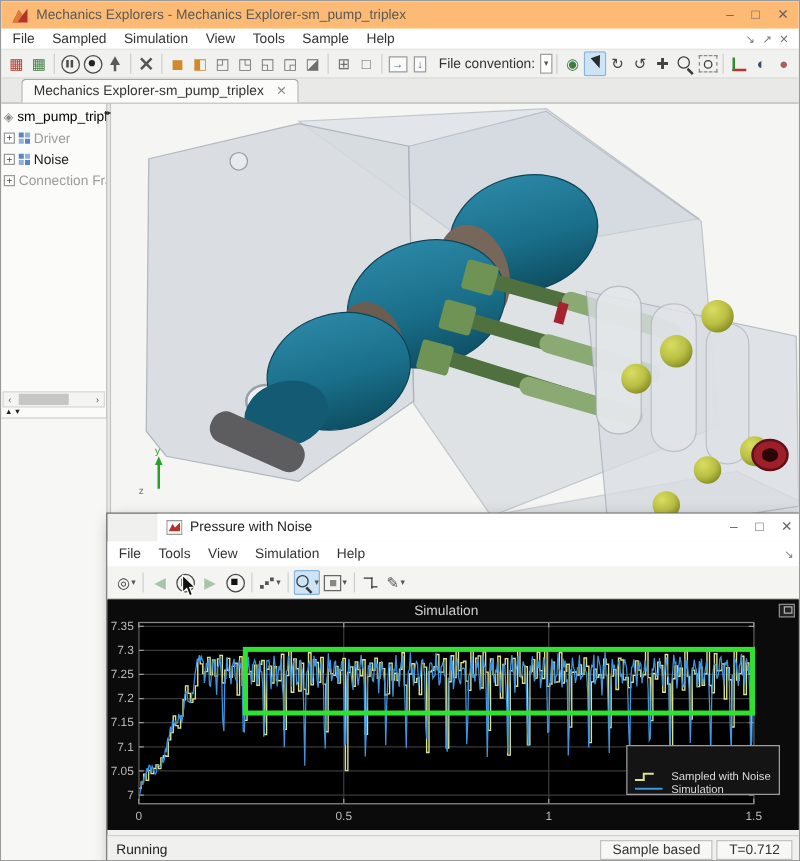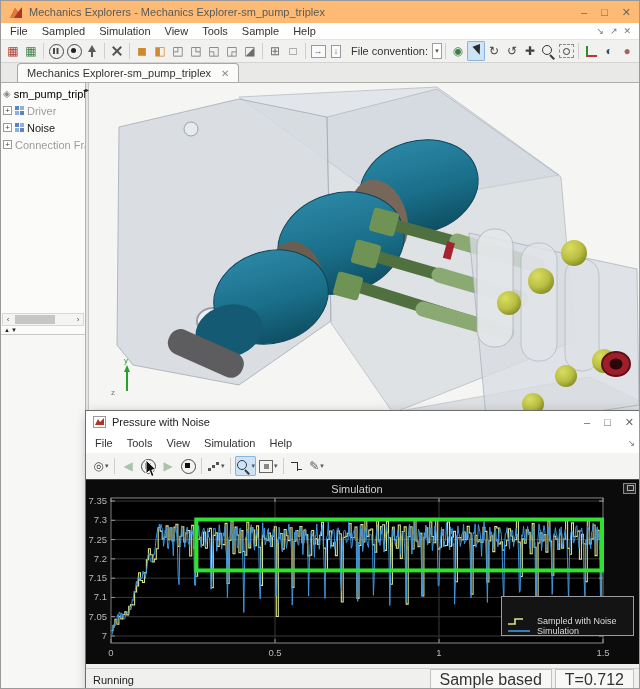--- a/index.html
+++ b/index.html
@@ -78,35 +78,35 @@
   .hscroll .arr.right { margin-left:auto; }
   .vsplit { height:9px; border-bottom:1px solid #c8c8c6; display:flex; align-items:center; font-size:6px; color:#222; padding-left:3px; letter-spacing:1px; }
   .proppane { flex:1; background:#f7f7f5; }
   .vdivider { width:3px; background:#e4e4e2; border-right:1px solid #c4c4c2; position:relative; }
   .vdivider .nub { position:absolute; top:3px; left:-3px; font-size:6px; color:#222; }
   .viewport { flex:1; position:relative; background:#f5f5f3; overflow:hidden; }
   .viewport svg.model { position:absolute; left:0; top:0; }
 
   
   .scope { position:absolute; left:85px; top:410px; width:555px; height:279px; background:#f0f0ee; box-shadow:0 0 0 1px #6e6e6e, 3px 4px 12px rgba(0,0,0,.38); display:flex; flex-direction:column; }
-  .s-title { height:22px; background:#fff; display:flex; align-items:center; gap:6px; padding:0 7px; font-size:11px; color:#222; }
+  .s-title { height:22px; background:#fff; display:flex; align-items:center; gap:6px; padding:0 7px; font-size:11px; color:#222;margin-left:40px; }
   .s-title .wtitle { flex:1; }
   .s-menu { height:20px; background:#fff; display:flex; align-items:center; font-size:11px; color:#333; padding:0 2px; }
   .s-toolbar { height:27px; background:#f4f4f2; display:flex; align-items:center; padding:0 5px; border-bottom:1px solid #454545; }
   .s-toolbar .ti { margin:0 1px; }
   .s-plot { height:184px; background:#0e0e0e; position:relative; }
   .plot-title { position:absolute; left:25px; top:3px; width:492px; text-align:center; font-size:11px; color:#cfcfcf; }
   .plot-corner-btn { position:absolute; right:5px; top:3px; width:13px; height:11px; border:1px solid #8a8a8a; background:#232323; }
   .plot-corner-btn::before { content:""; position:absolute; right:1px; top:1px; width:5px; height:4px; border:1px solid #b0b0b0; }
-  .legend { position:absolute; left:415px; top:116px; width:133px; height:38px; background:#141414; border:1px solid #9c9c9c; display:flex; flex-direction:column; justify-content:space-evenly; padding:19px 5px; }
+  .legend { position:absolute; left:415px; top:116px; width:123px; height:38px; background:#141414; border:1px solid #9c9c9c; display:flex; flex-direction:column; justify-content:space-evenly; padding:19px 5px; }
   .lg-row { display:flex; align-items:center; gap:6px; font-size:9px; color:#dcdcdc; white-space:nowrap; }
   .s-gap { height:4px; }
   .s-status { height:22px; background:#f0f0ee; border-top:1px solid #cfcfcd; display:flex; align-items:center; font-size:11px; color:#222; padding:0 7px; gap:3px; }
   .s-status .state { flex:1; }
-  .s-status .cell { border:1px solid #c2c2c0; background:#f8f8f6; padding:1px 9px; font-size:16px; color:#333; }
+  .s-status .cell { border:1px solid #c2c2c0; background:#f8f8f6; padding:1px 9px; font-size:11px; color:#333; }
   .mouse-cursor { position:absolute; left:59px; top:49px; z-index:9; }
   .s-menu .menu-corner { padding-right:4px; }
 </style>
 </head>
 <body>
 
 <div class="screen">
 
   <div>
     <div class="titlebar">

